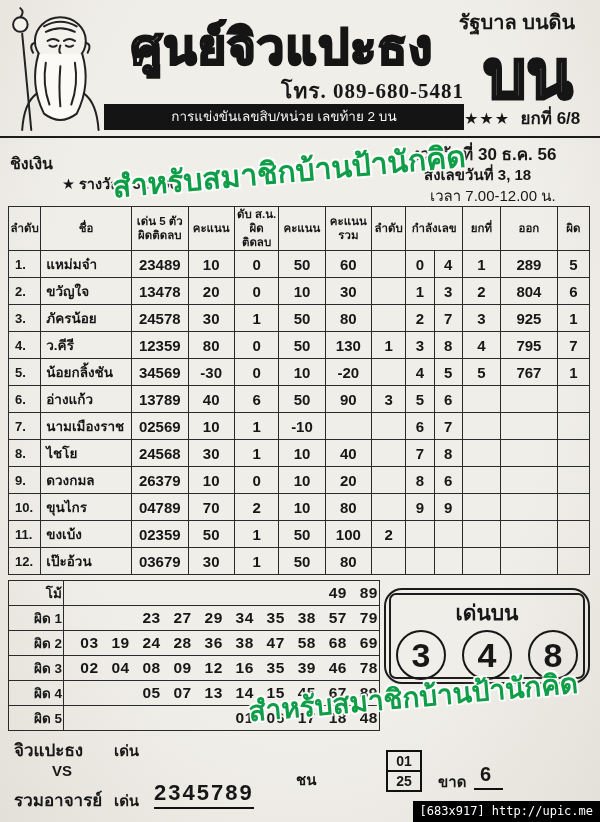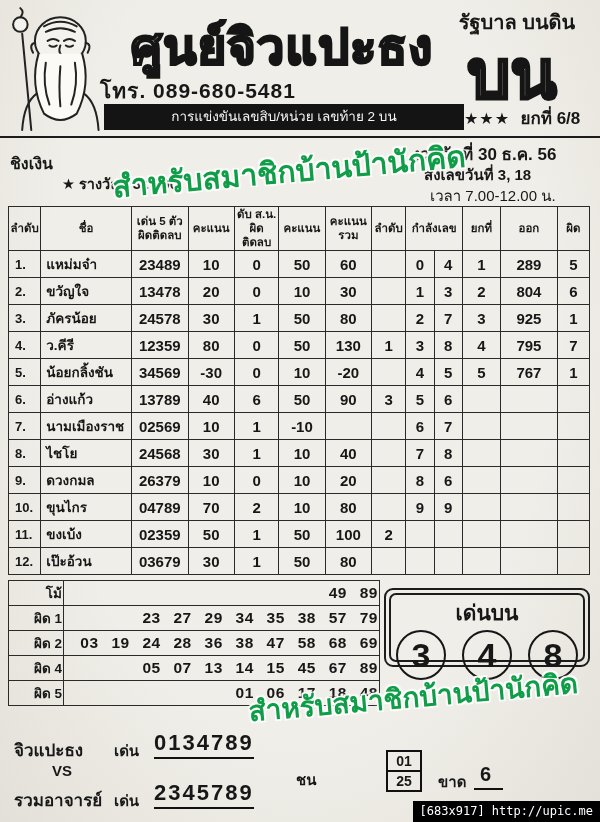--- a/index.html
+++ b/index.html
@@ -6,23 +6,23 @@
   body{width:600px;height:822px;position:relative;font-family:"Liberation Sans","DejaVu Sans",sans-serif;color:#171717;}
   .sheet{position:absolute;inset:0;overflow:hidden;
          background:radial-gradient(ellipse at 50% 40%, #f0eee8 60%, #e3e0d9 100%);}
   .abs{position:absolute;}
 
   
   .sage{left:4px;top:4px;}
   .title{left:100px;top:8px;width:364px;text-align:center;font-size:49px;font-weight:bold;
          color:#f4f2ec;-webkit-text-stroke:2.5px #151515;text-shadow:0 0 1px #151515;letter-spacing:1px;white-space:nowrap;}
   .gov{left:438px;top:6px;width:158px;text-align:center;font-size:20px;font-weight:bold;}
-  .bn{left:444px;top:20px;width:136px;text-align:center;font-size:68px;font-weight:bold;
+  .bn{left:460px;top:20px;width:136px;text-align:center;font-size:68px;font-weight:bold;
       color:#f4f2ec;-webkit-text-stroke:3px #151515;text-shadow:0 0 1px #151515;}
-  .phone{left:100px;top:74px;width:364px;text-align:left;font-size:21px;font-weight:bold;letter-spacing:1px;}
+  .phone{left:100px;top:74px;width:364px;text-align:right;font-size:21px;font-weight:bold;letter-spacing:1px;font-family:Liberation Serif, serif;}
   .blackbar{left:104px;top:104px;width:360px;height:26px;background:#141414;color:#f6f6f6;
             font-size:13.5px;line-height:25px;text-align:center;}
   .starsrow{left:464px;top:104px;width:134px;white-space:nowrap;}
   .starsrow .stars{font-size:16px;letter-spacing:1px;font-weight:bold;}
   .starsrow .round{font-size:17px;font-weight:bold;margin-left:6px;}
   .hr1{left:0;top:136px;width:600px;border-top:2px solid #1c1c1c;height:0;}
 
   
   .ching{left:10px;top:151px;font-size:16px;font-weight:bold;}
   .p1{left:62px;top:146px;font-size:14.5px;font-weight:bold;}
@@ -42,21 +42,21 @@
   .main td.c1{text-align:left;padding-left:5px;font-size:13.5px;white-space:nowrap;overflow:hidden;}
 
   
   .misc{left:8px;top:580px;width:372px;table-layout:fixed;}
   .misc td{border:1px solid #2a2a2a;height:21px;}
   .misc td.mlabel{width:52px;text-align:right;font-weight:bold;font-size:13.5px;}
   .misc td.mvals{text-align:right;font-weight:bold;font-size:15.5px;padding-left:8px;
                  word-spacing:8px;letter-spacing:.5px;white-space:nowrap;overflow:hidden;}
 
   
-  .denbon{left:384px;top:588px;width:206px;height:79px;border:2.5px solid #1c1c1c;border-radius:9px;padding:3px;box-sizing:border-box;}
+  .denbon{left:384px;top:588px;width:206px;height:96px;border:2.5px solid #1c1c1c;border-radius:18px;padding:3px;box-sizing:border-box;}
   .denbon-inner{border:2px solid #1c1c1c;border-radius:7px;height:100%;box-sizing:border-box;
                 display:flex;flex-direction:column;align-items:center;}
   .denbon-title{font-size:21px;font-weight:bold;margin-top:1px;}
   .denbon-digits{display:flex;gap:16px;margin-top:1px;}
   .circle-digit{width:46px;height:46px;border:2.5px solid #161616;border-radius:50%;
                 display:flex;align-items:center;justify-content:center;font-size:34px;font-weight:bold;}
 
   
   .vname1{left:14px;top:736px;font-size:17px;font-weight:bold;}
   .vden1{left:114px;top:739px;font-size:15px;font-weight:bold;}
@@ -357,20 +357,24 @@
         </tr>
         <tr>
           <td class="mlabel">ผิด 1</td>
           <td class="mvals">23 27 29 34 35 38 57 79</td>
         </tr>
         <tr>
           <td class="mlabel">ผิด 2</td>
           <td class="mvals">03 19 24 28 36 38 47 58 68 69</td>
         </tr>
         <tr>
+          <td class="mlabel">ผิด 3</td>
+          <td class="mvals">02 04 08 09 12 16 35 39 46 78</td>
+        </tr>
+        <tr>
           <td class="mlabel">ผิด 4</td>
           <td class="mvals">05 07 13 14 15 45 67 89</td>
         </tr>
         <tr>
           <td class="mlabel">ผิด 5</td>
           <td class="mvals">01 06 17 18 48</td>
         </tr>
       </tbody>
   </table>
 
@@ -380,21 +384,20 @@
       <div class="denbon-digits">
           <span class="circle-digit">3</span>
           <span class="circle-digit">4</span>
           <span class="circle-digit">8</span>
         </div>
     </div>
   </div>
 
   <div class="abs vname1">จิวแปะธง</div>
   <div class="abs vden1">เด่น</div>
-  <div class="abs vnum1">0134789</div>
   <div class="abs vvs">VS</div>
   <div class="abs vname2">รวมอาจารย์</div>
   <div class="abs vden2">เด่น</div>
   <div class="abs vnum2">2345789</div>
   <div class="abs vchon">ชน</div>
   <div class="abs fraction">
     <div class="ftop">01</div>
     <div class="fbot">25</div>
   </div>
   <div class="abs vkhad">ขาด</div>

